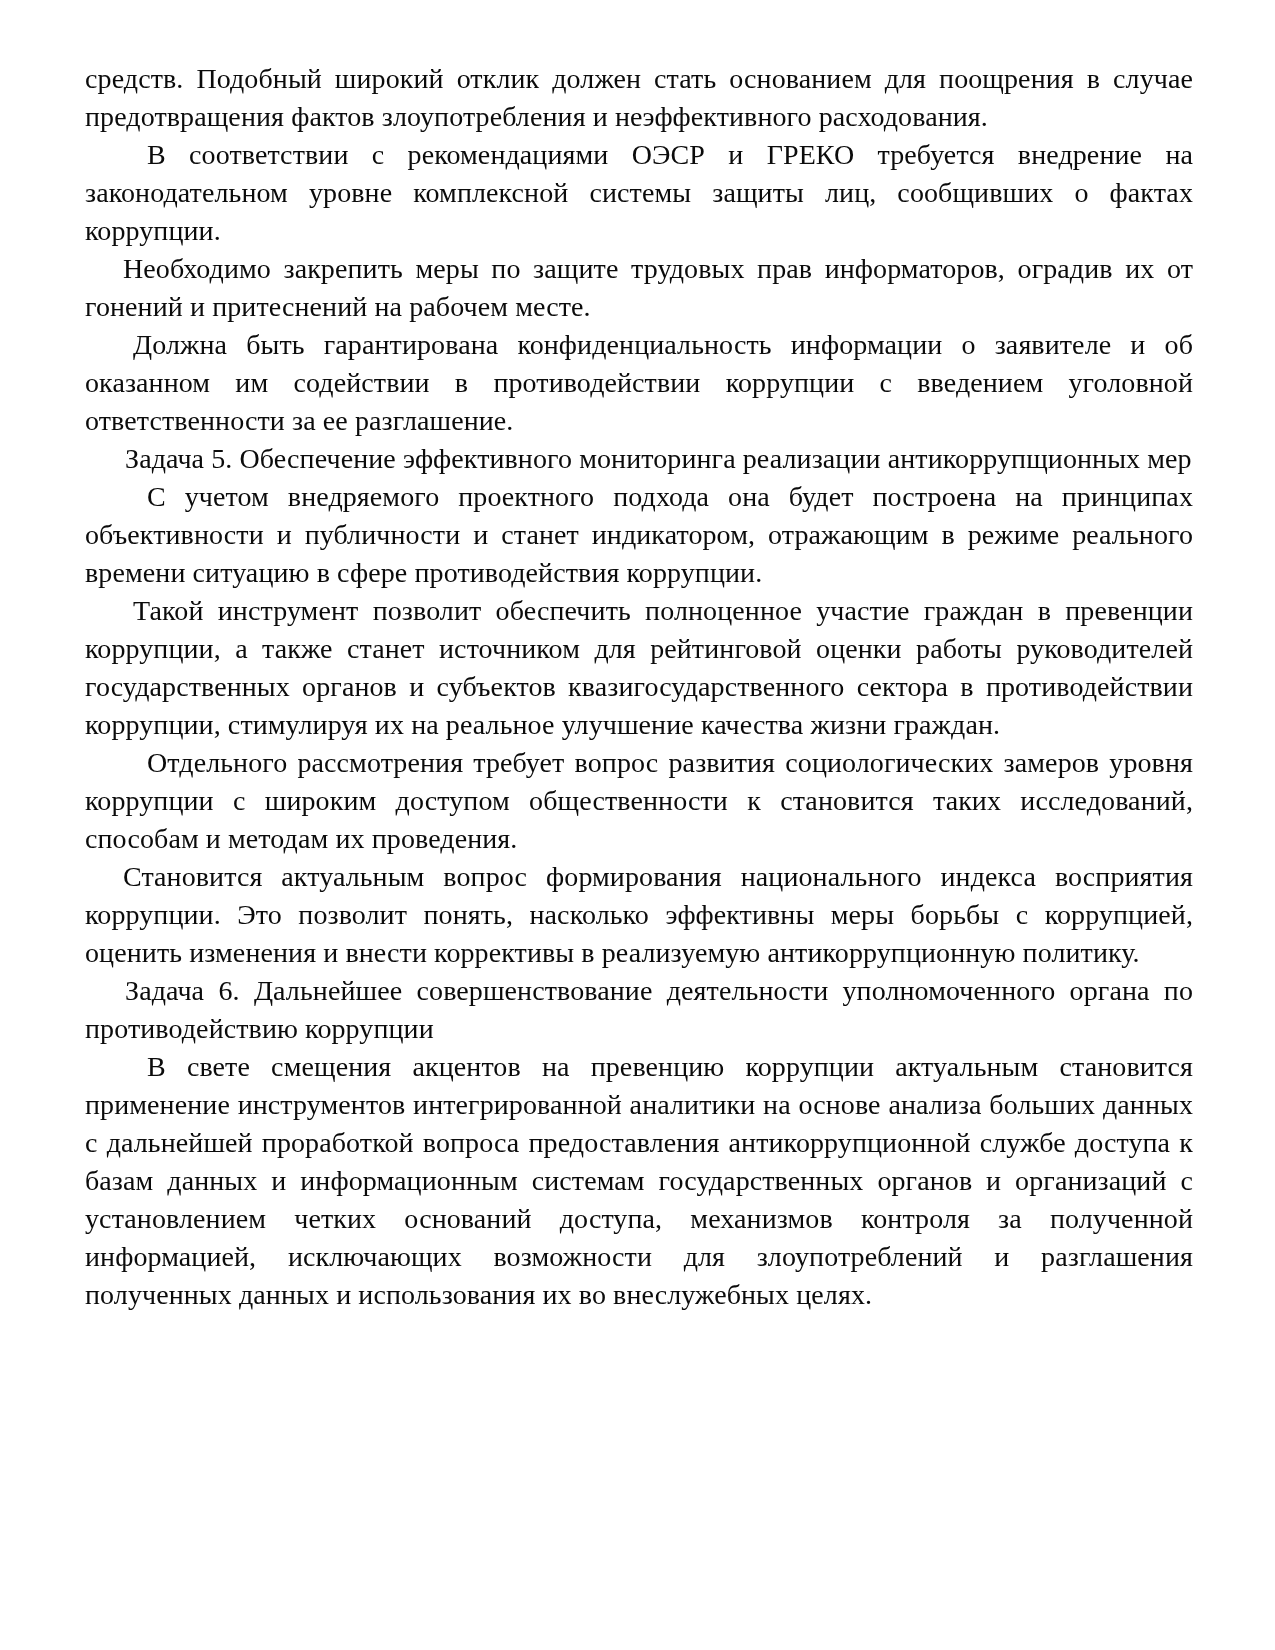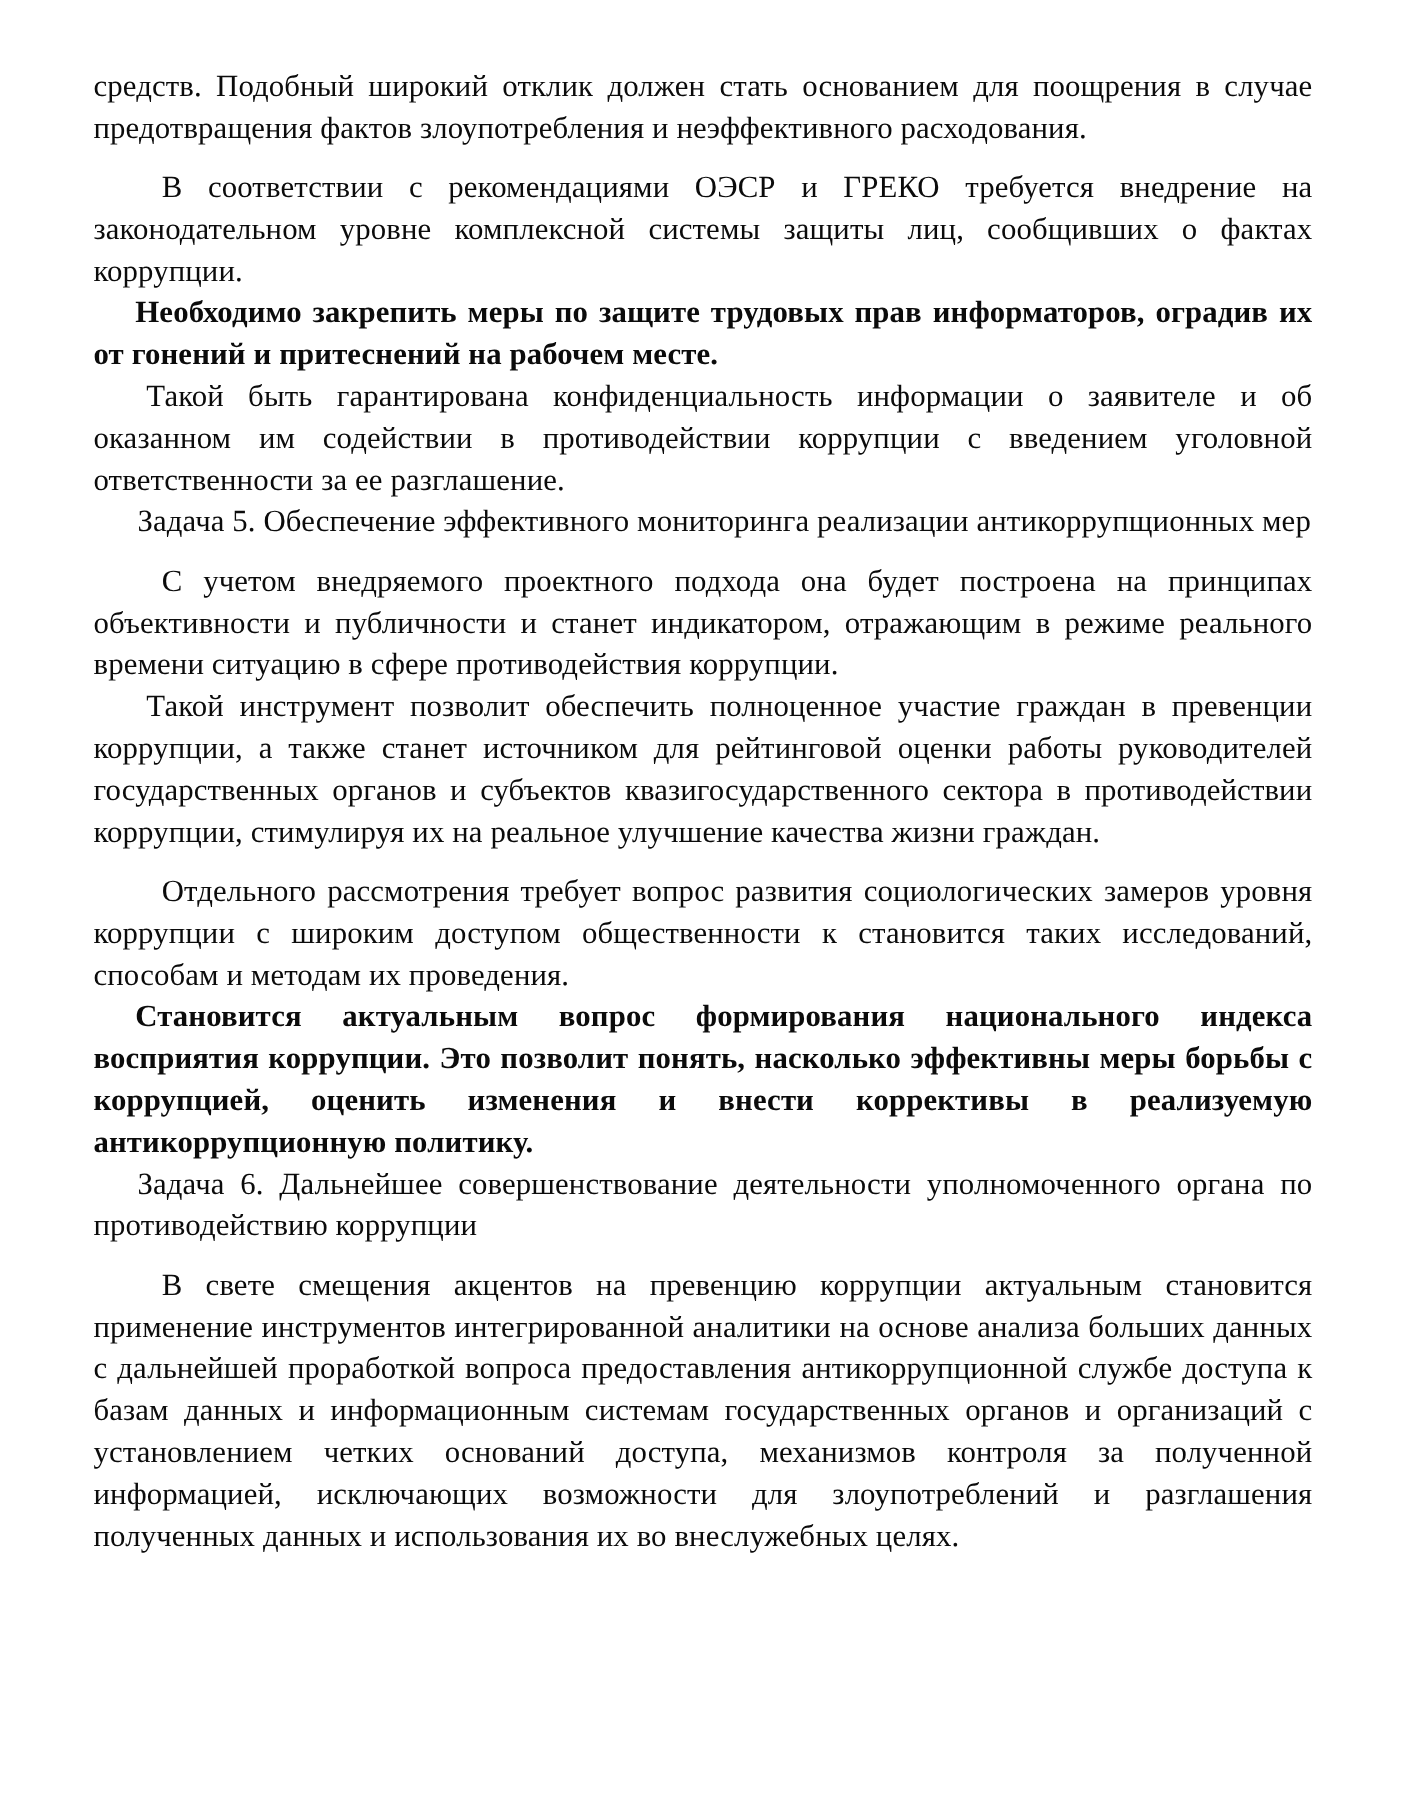--- a/index.html
+++ b/index.html
@@ -32,37 +32,37 @@
     line-height: 38px;
     text-align: justify;
     letter-spacing: 0.1px;
   }
   .doc p {
     margin: 0;
     padding: 0;
     text-indent: 52px;
   }
   .doc p.no-indent { text-indent: 0; }
-  .doc p.ind-sm { text-indent: 38px; font-weight: bold; }
+  .doc p.ind-sm { text-indent: 38px; }
   .doc p.ind-md { text-indent: 48px; }
-  .doc p.ind-lg { text-indent: 62px; margin-top: 16px; }
+  .doc p.ind-lg { text-indent: 62px; }
   .doc p.heading {
     font-weight: normal;
     text-indent: 40px;
   }
 </style>
 </head>
 <body>
 
 <div class="page">
   <div class="doc">
     <p class="no-indent">средств. Подобный широкий отклик должен стать основанием для поощрения в случае предотвращения фактов злоупотребления и неэффективного расходования.</p>
     <p class="ind-lg">В соответствии с рекомендациями ОЭСР и ГРЕКО требуется внедрение на законодательном уровне комплексной системы защиты лиц, сообщивших о фактах коррупции.</p>
     <p class="ind-sm">Необходимо закрепить меры по защите трудовых прав информаторов, оградив их от гонений и притеснений на рабочем месте.</p>
-    <p class="ind-md">Такой быть гарантирована конфиденциальность информации о заявителе и об оказанном им содействии в противодействии коррупции с введением уголовной ответственности за ее разглашение.</p>
+    <p class="ind-md">Должна быть гарантирована конфиденциальность информации о заявителе и об оказанном им содействии в противодействии коррупции с введением уголовной ответственности за ее разглашение.</p>
     <p class="heading">Задача 5. Обеспечение эффективного мониторинга реализации антикоррупщионных мер</p>
     <p class="ind-lg">С учетом внедряемого проектного подхода она будет построена на принципах объективности и публичности и станет индикатором, отражающим в режиме реального времени ситуацию в сфере противодействия коррупции.</p>
     <p class="ind-md">Такой инструмент позволит обеспечить полноценное участие граждан в превенции коррупции, а также станет источником для рейтинговой оценки работы руководителей государственных органов и субъектов квазигосударственного сектора в противодействии коррупции, стимулируя их на реальное улучшение качества жизни граждан.</p>
     <p class="ind-lg">Отдельного рассмотрения требует вопрос развития социологических замеров уровня коррупции с широким доступом общественности к становится таких исследований, способам и методам их проведения.</p>
     <p class="ind-sm">Становится актуальным вопрос формирования национального индекса восприятия коррупции. Это позволит понять, насколько эффективны меры борьбы с коррупцией, оценить изменения и внести коррективы в реализуемую антикоррупционную политику.</p>
     <p class="heading">Задача 6. Дальнейшее совершенствование деятельности уполномоченного органа по противодействию коррупции</p>
     <p class="ind-lg">В свете смещения акцентов на превенцию коррупции актуальным становится применение инструментов интегрированной аналитики на основе анализа больших данных с дальнейшей проработкой вопроса предоставления антикоррупционной службе доступа к базам данных и информационным системам государственных органов и организаций с установлением четких оснований доступа, механизмов контроля за полученной информацией, исключающих возможности для злоупотреблений и разглашения полученных данных и использования их во внеслужебных целях.</p>
   </div>
 </div>
 

